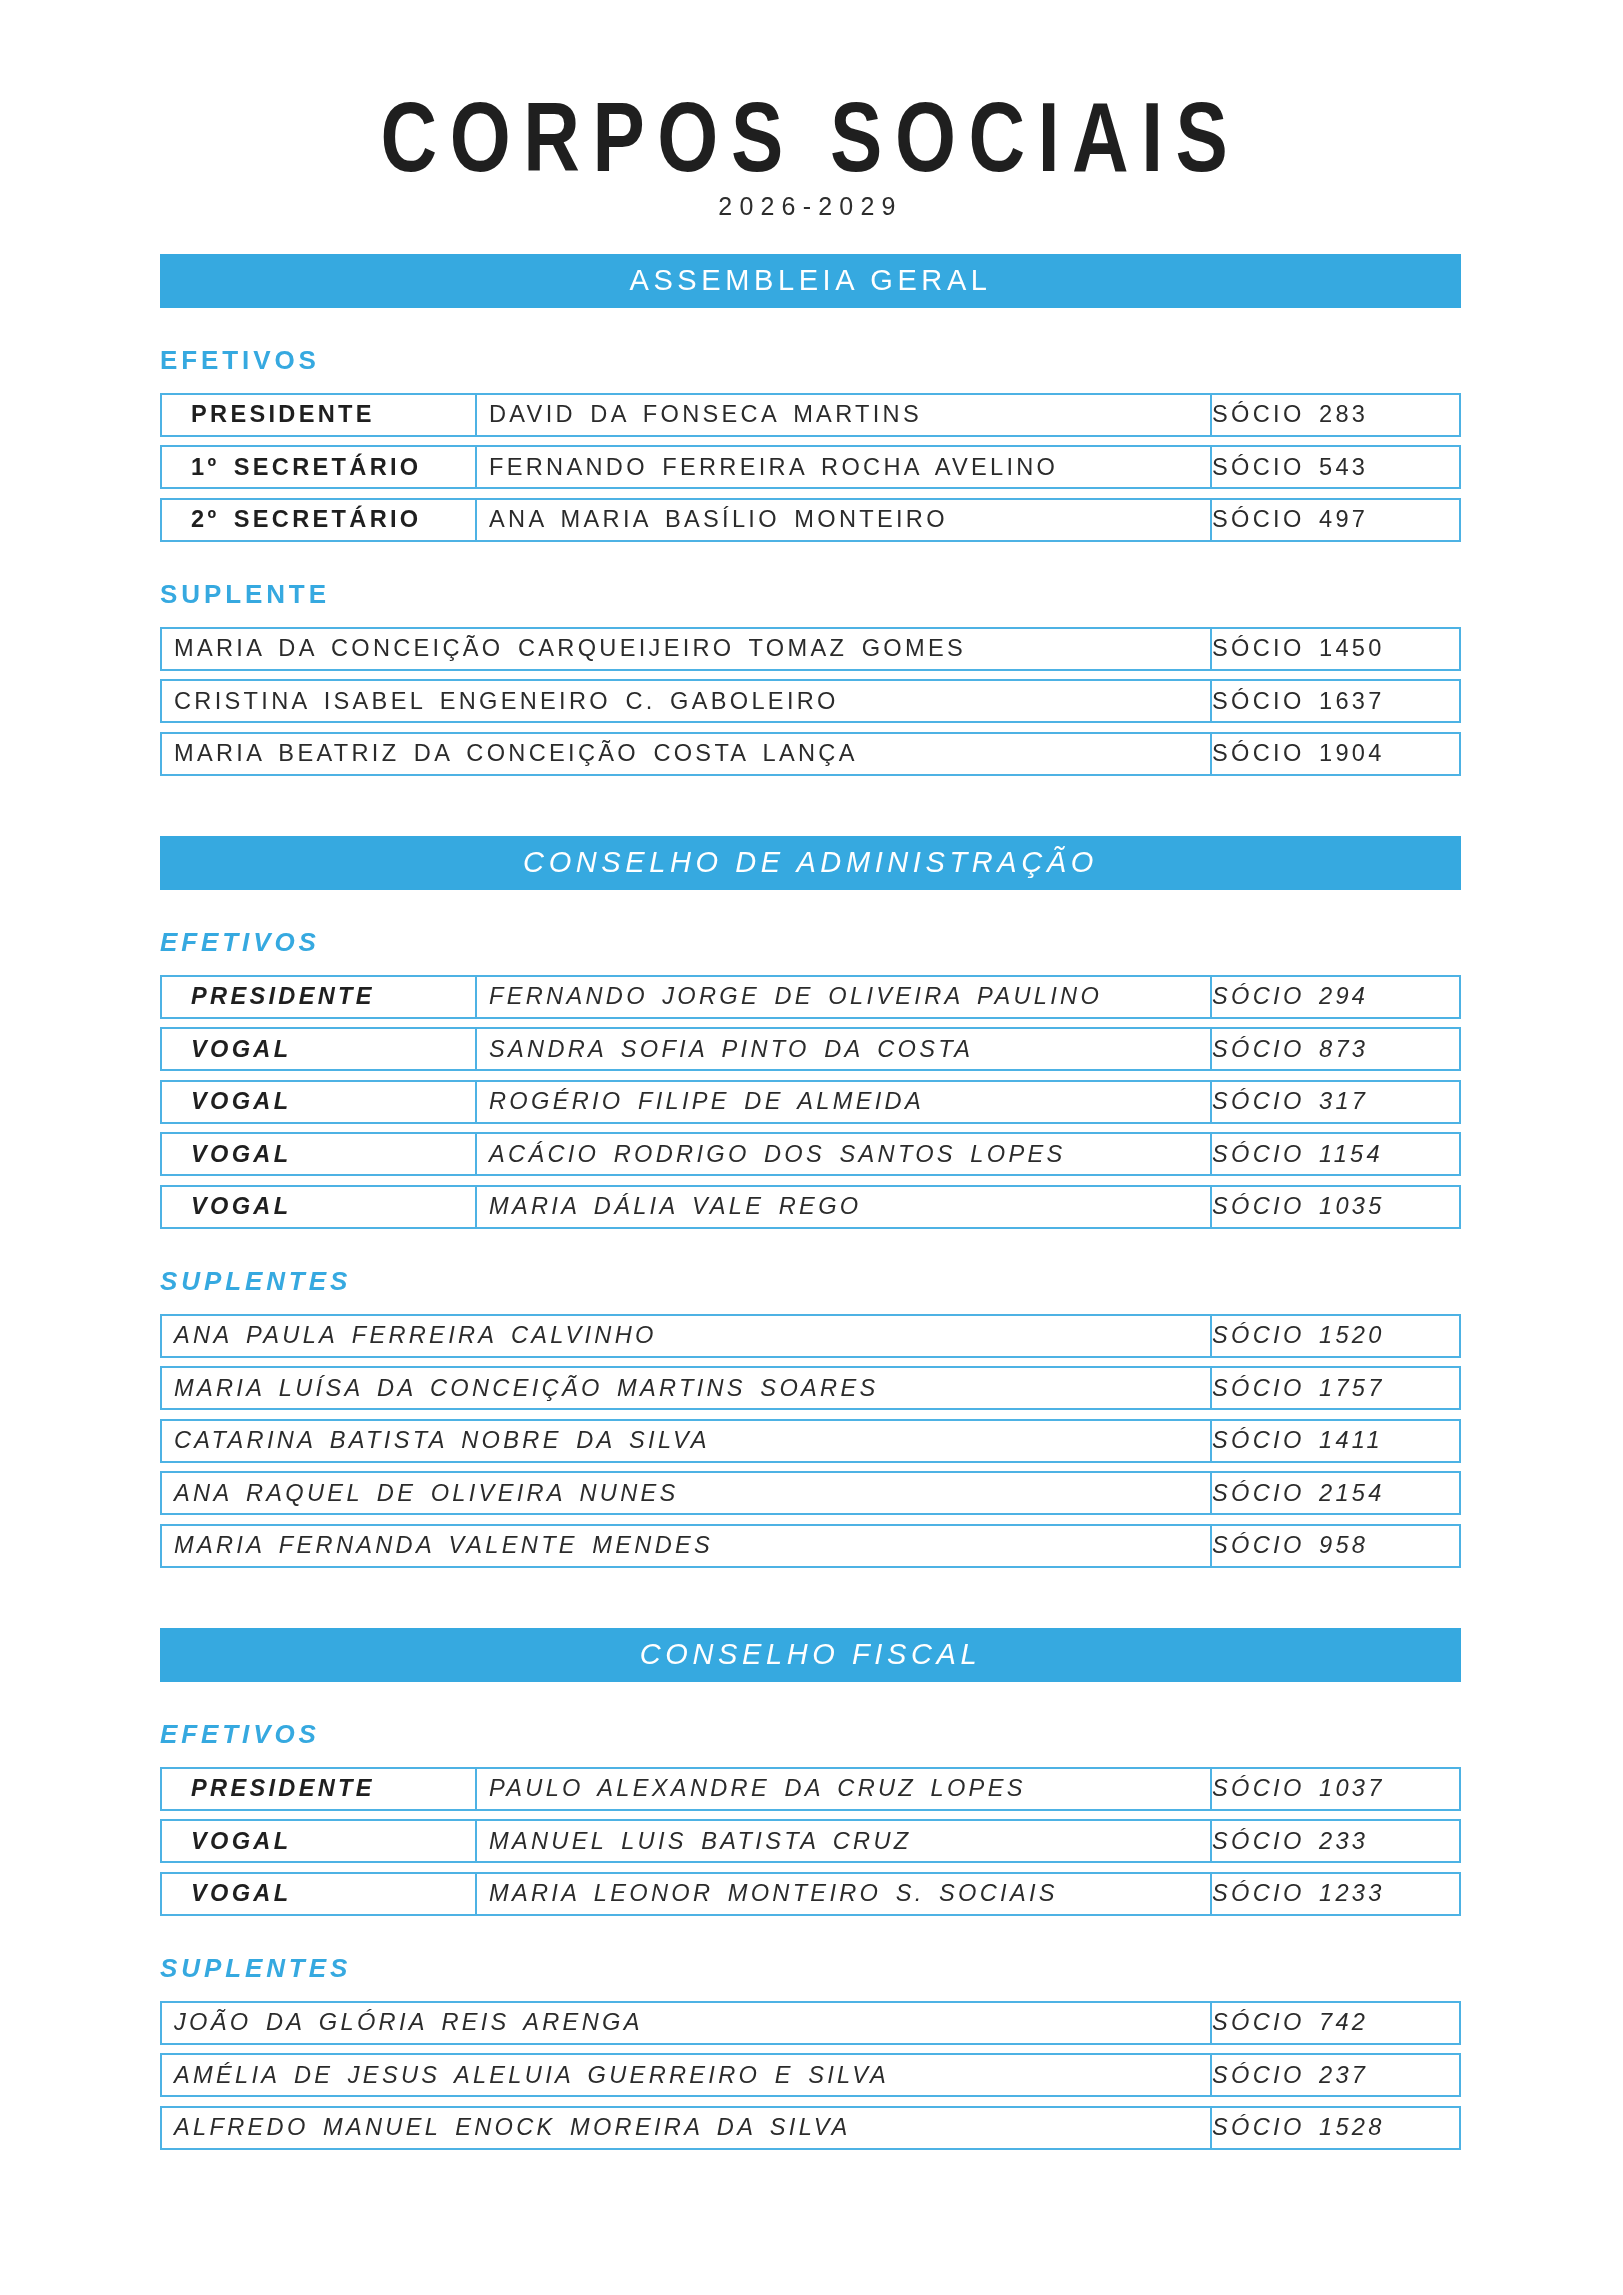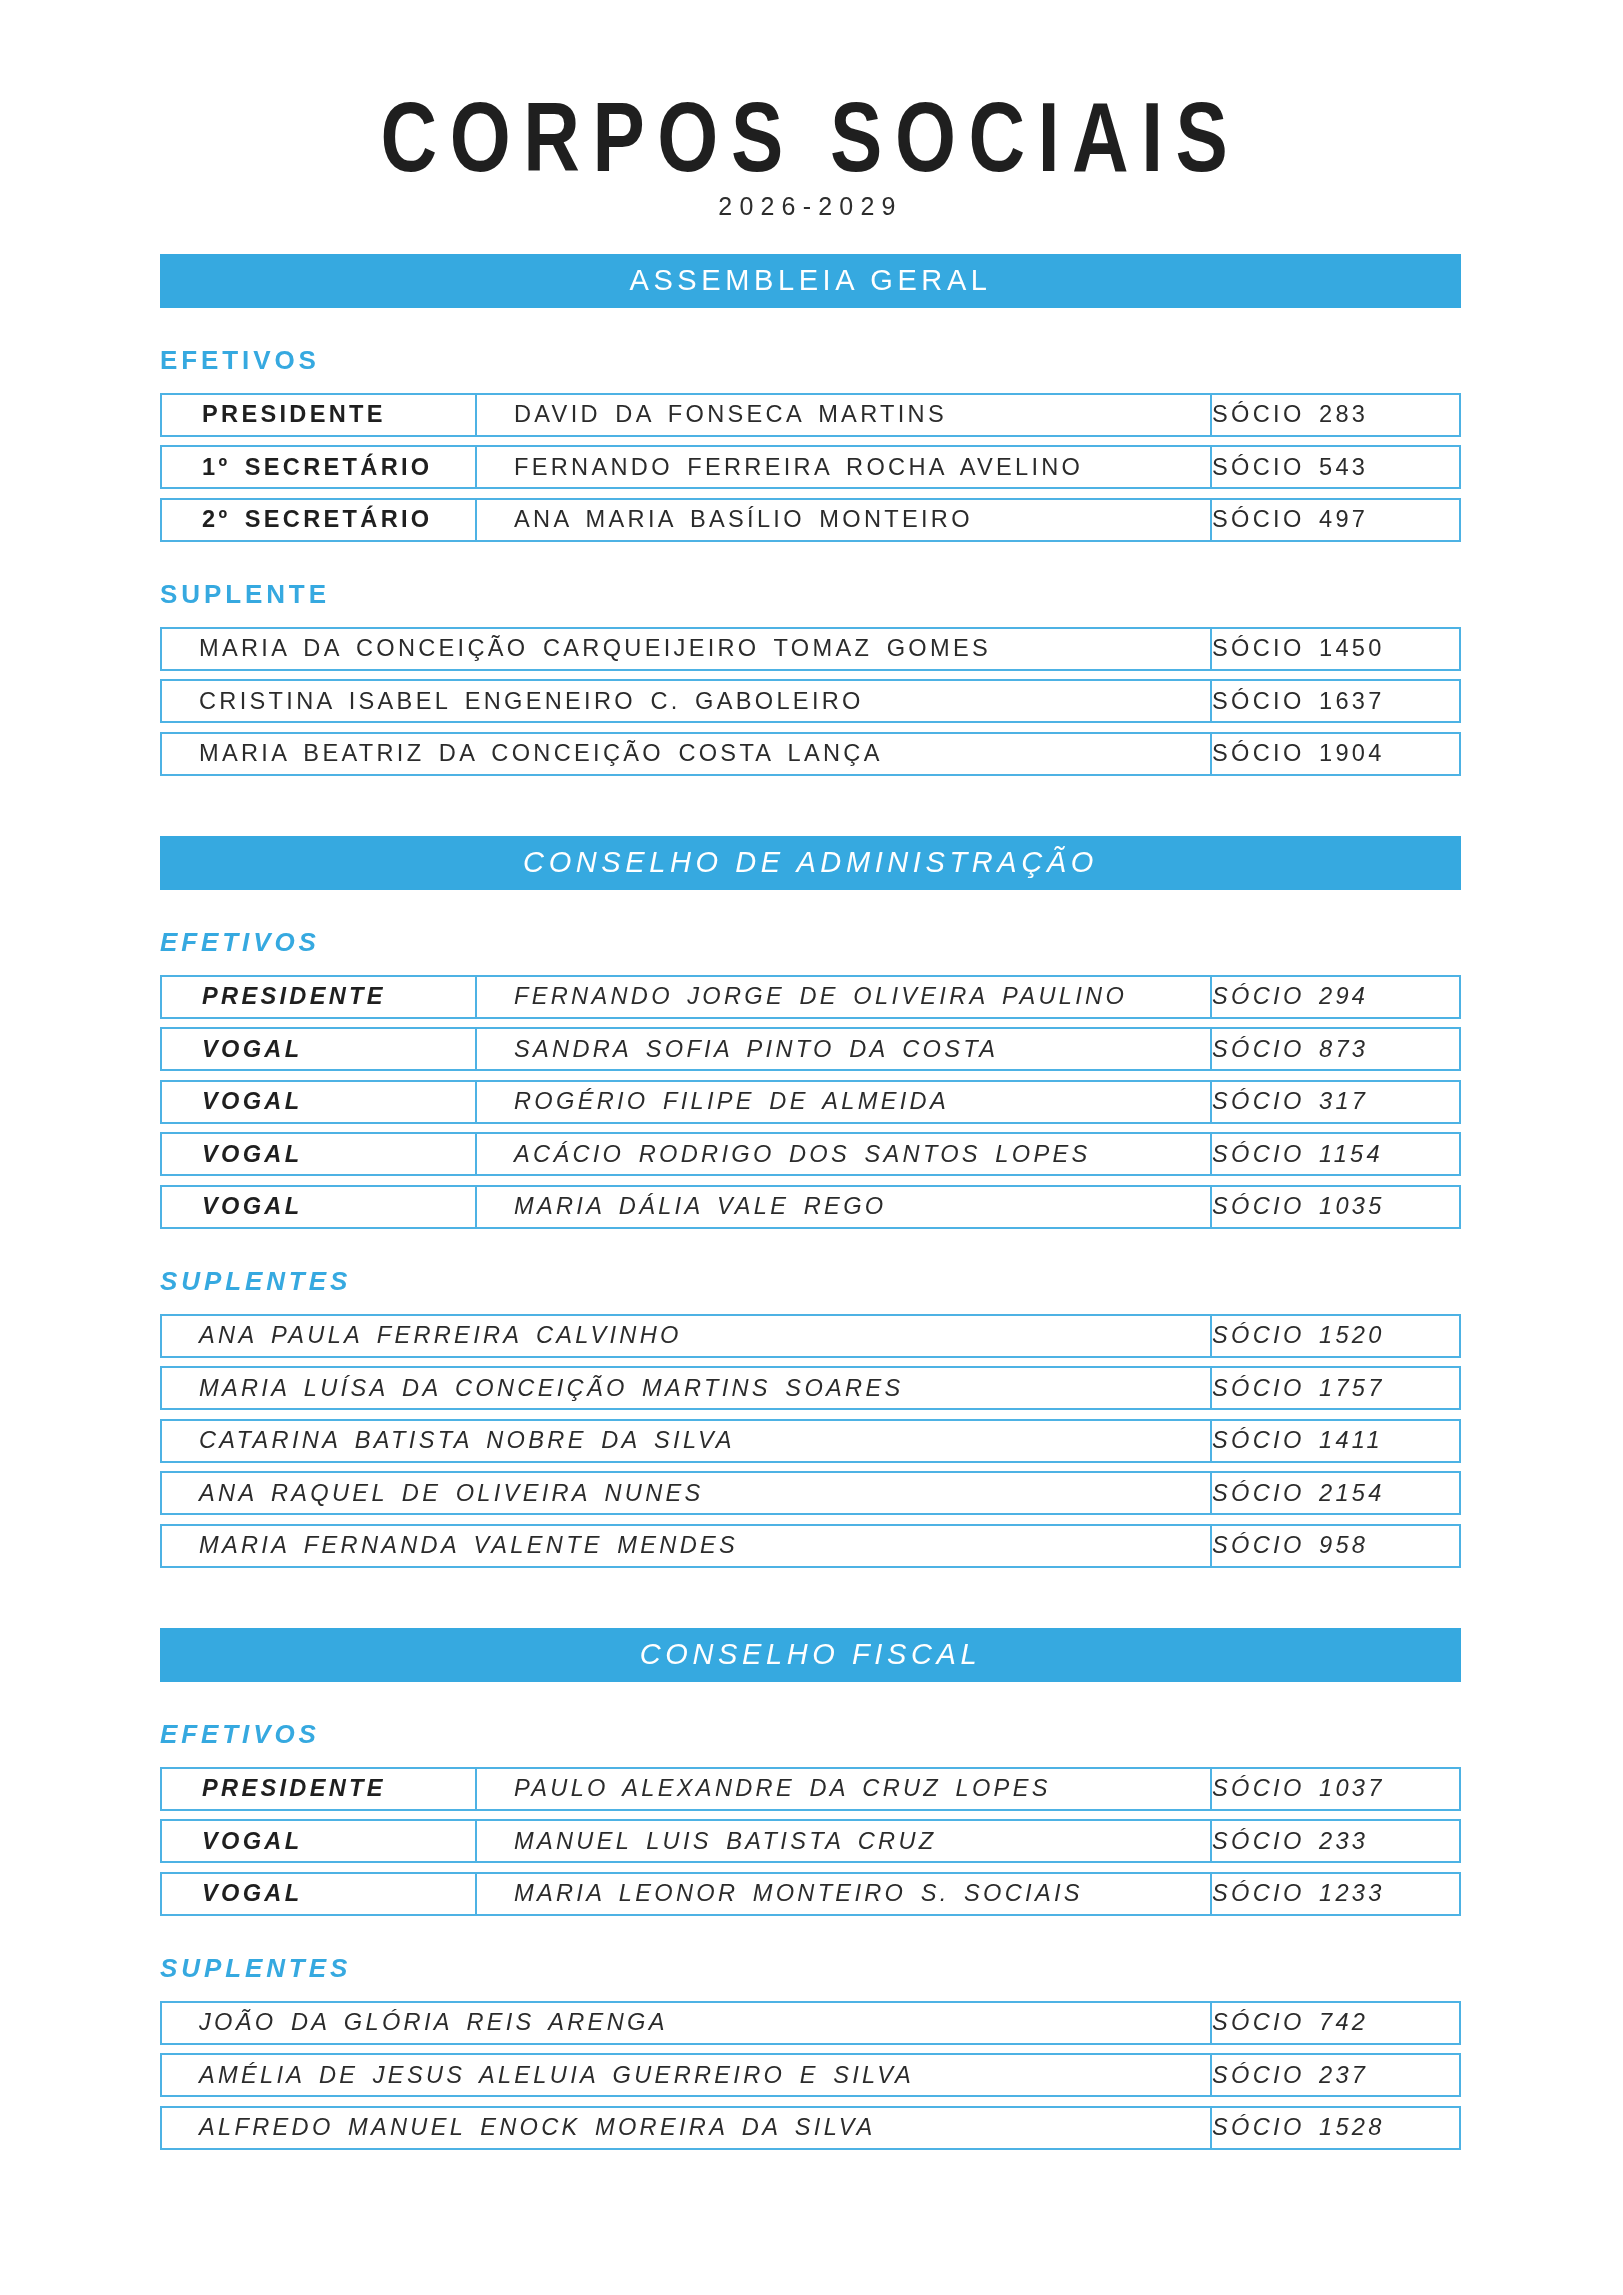--- a/index.html
+++ b/index.html
@@ -63,27 +63,27 @@
   .cell{
     display:flex;align-items:center;
     font-size:23.6px;
     letter-spacing:3.3px;
     word-spacing:4.6px;
     white-space:nowrap;
     color:#2b2b2b;
   }
   .cell.role{
     width:313px;
-    padding-left:40px;
+    padding-left:29px;
     font-weight:bold;
     color:#1f1f1f;
   }
   .cell.name{
     flex:1;
-    padding-left:37px;
+    padding-left:12px;
     border-left:2px solid var(--border);
   }
   .row.two .cell.name{border-left:none;}
   .cell.member{
     width:249px;
     border-left:2px solid var(--border);
   }
 </style>
 </head>
 <body>

